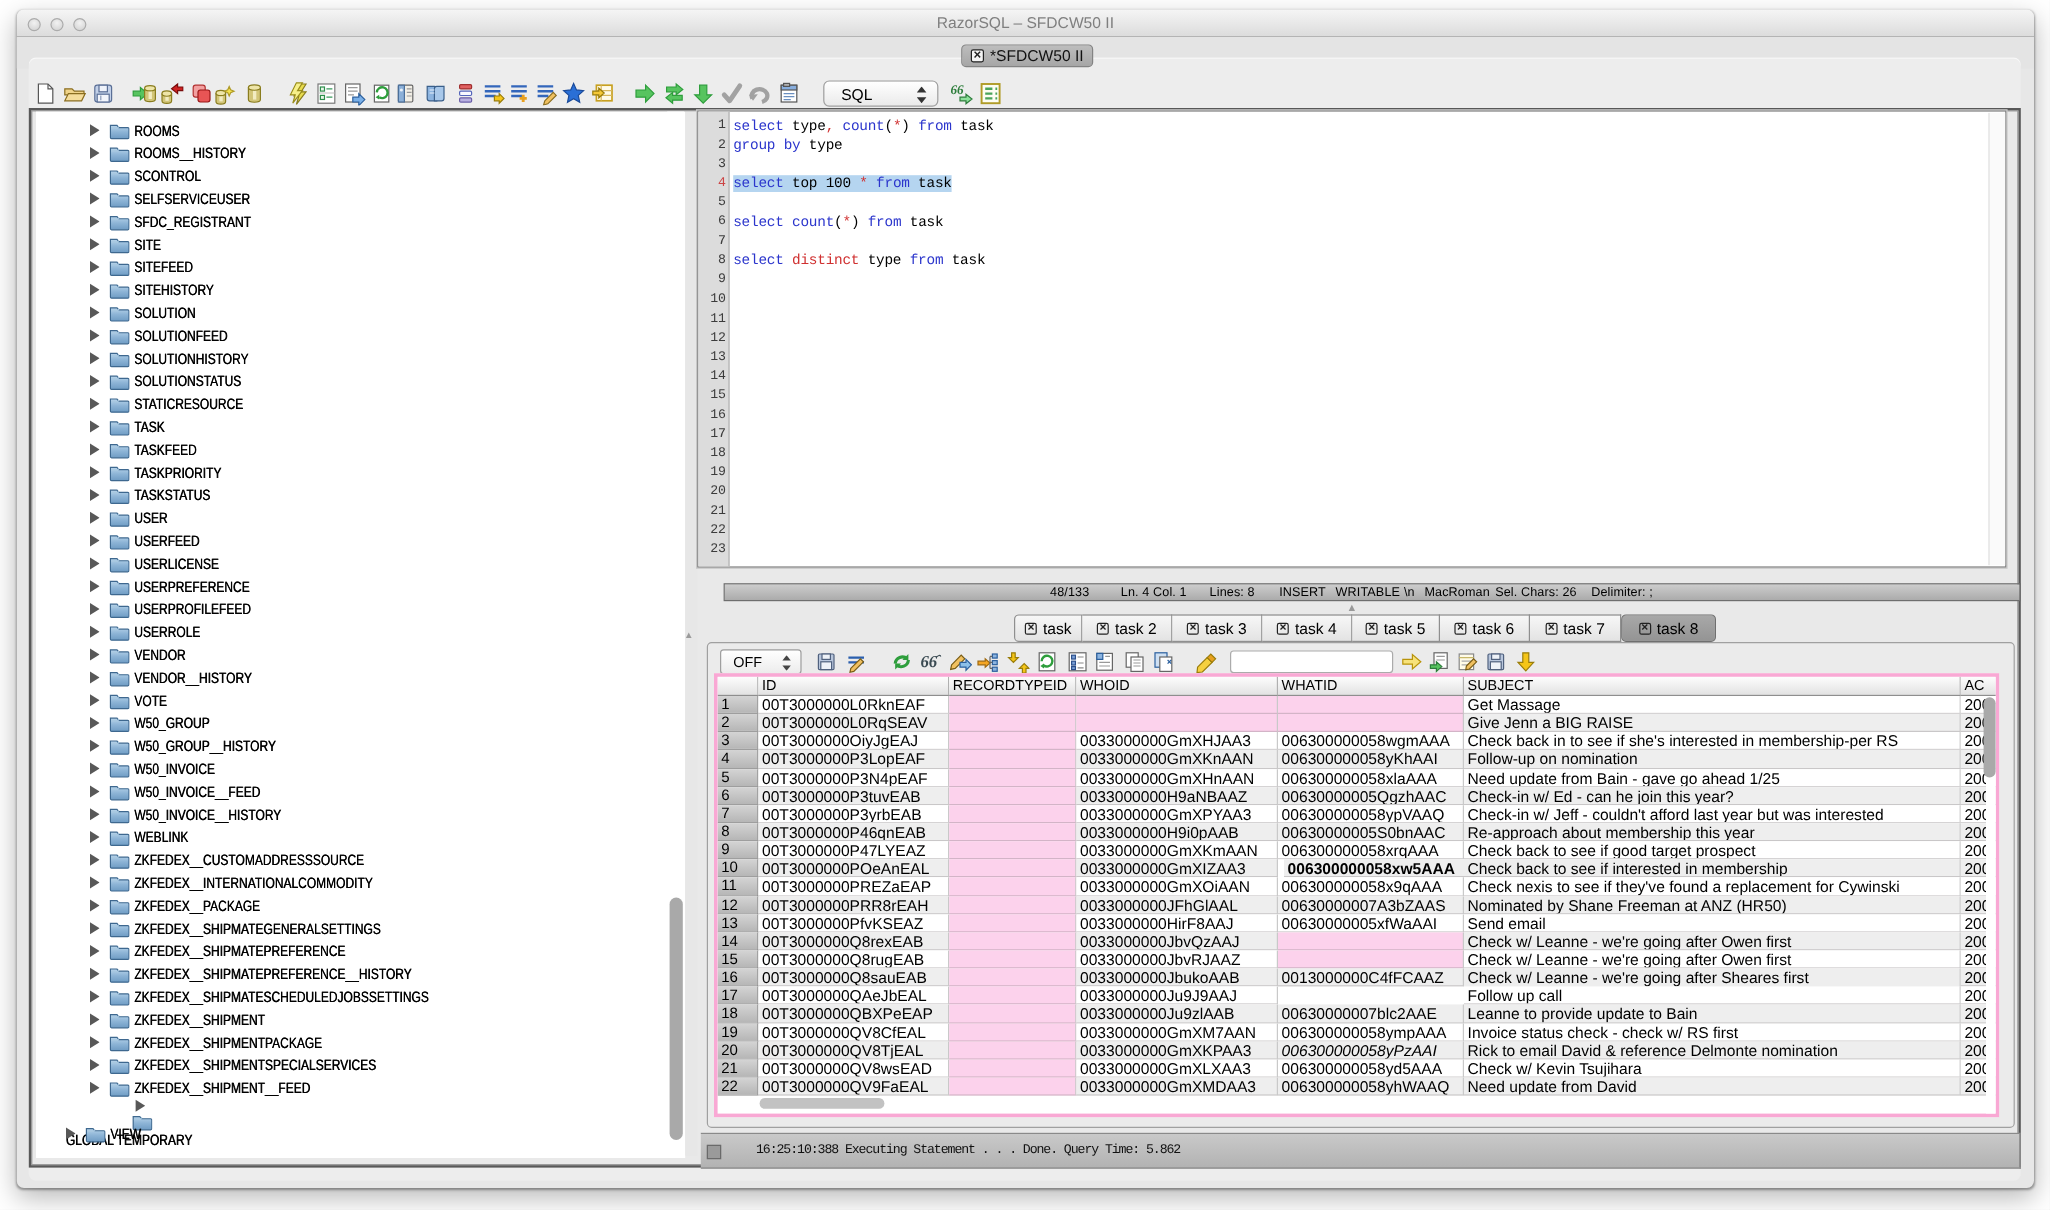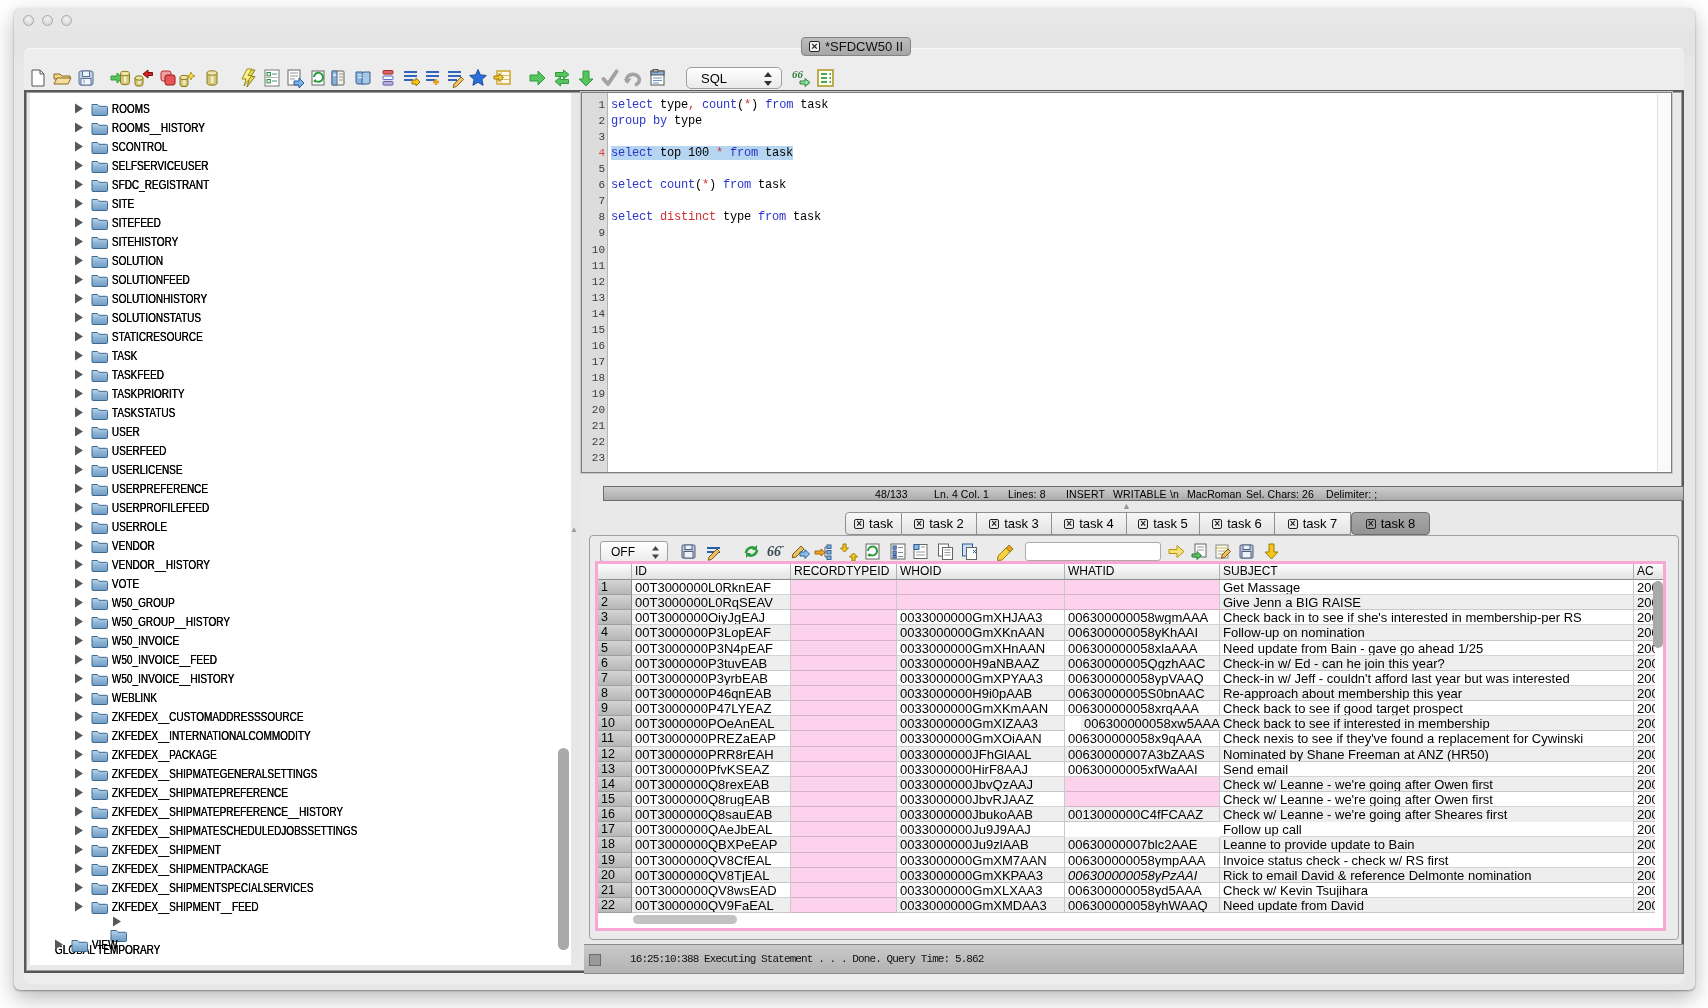--- a/index.html
+++ b/index.html
@@ -63,20 +63,23 @@
 <svg width="0" height="0">
     <defs>
 <linearGradient id="fg" x1="0" y1="0" x2="0" y2="1">
 <stop offset="0" stop-color="#b8d4ea"></stop>
         <stop offset=".5" stop-color="#8db4d6"></stop>
         <stop offset="1" stop-color="#6f9cc4"></stop>
 </linearGradient>
     </defs>
   </svg>
 <div id="win">
+<div id="titlebar">
+      <div id="title">RazorSQL – SFDCW50 II</div>
+    </div>
 <div class="tl" style="left:9px"></div>
     <div class="tl" style="left:28px"></div>
     <div class="tl" style="left:47px"></div>
 <div id="band"></div>
 <div id="inner"></div>
 <div id="doctab">
       <span class="xbox">×</span>
       <span>*SFDCW50 II</span>
     </div>
 </div>
@@ -1091,21 +1094,21 @@
 <div class="td  " style="left:34px;top:137.12px;width:159px;height:15.14px;">00T3000000P47LYEAZ</div>
 <div class="td  " style="left:193px;top:137.12px;width:106px;height:15.14px;background:#fcd2ec;"></div>
 <div class="td  " style="left:299px;top:137.12px;width:168px;height:15.14px;">0033000000GmXKmAAN</div>
 <div class="td  " style="left:467px;top:137.12px;width:155px;height:15.14px;">006300000058xrqAAA</div>
 <div class="td  " style="left:622px;top:137.12px;width:414px;height:15.14px;">Check back to see if good target prospect</div>
 <div class="td  " style="left:1036px;top:137.12px;width:32px;height:15.14px;">200</div>
 <div class="tdn" style="left:0;top:152.26px;width:34px;height:15.14px">10</div>
 <div class="td zeb " style="left:34px;top:152.26px;width:159px;height:15.14px;">00T3000000POeAnEAL</div>
 <div class="td zeb " style="left:193px;top:152.26px;width:106px;height:15.14px;background:#fcd2ec;"></div>
 <div class="td zeb " style="left:299px;top:152.26px;width:168px;height:15.14px;">0033000000GmXIZAA3</div>
-<div class="td zeb " style="left:483px;top:152.26px;width:155px;height:15.14px;">006300000058xw5AAA</div>
+<div class="td zeb " style="left:472px;top:152.26px;width:155px;height:15.14px;font-weight:bold;">006300000058xw5AAA</div>
 <div class="td zeb " style="left:622px;top:152.26px;width:414px;height:15.14px;">Check back to see if interested in membership</div>
 <div class="td zeb " style="left:1036px;top:152.26px;width:32px;height:15.14px;">200</div>
 <div class="tdn" style="left:0;top:167.40px;width:34px;height:15.14px">11</div>
 <div class="td  " style="left:34px;top:167.40px;width:159px;height:15.14px;">00T3000000PREZaEAP</div>
 <div class="td  " style="left:193px;top:167.40px;width:106px;height:15.14px;background:#fcd2ec;"></div>
 <div class="td  " style="left:299px;top:167.40px;width:168px;height:15.14px;">0033000000GmXOiAAN</div>
 <div class="td  " style="left:467px;top:167.40px;width:155px;height:15.14px;">006300000058x9qAAA</div>
 <div class="td  " style="left:622px;top:167.40px;width:414px;height:15.14px;">Check nexis to see if they've found a replacement for Cywinski</div>
 <div class="td  " style="left:1036px;top:167.40px;width:32px;height:15.14px;">200</div>
 <div class="tdn" style="left:0;top:182.54px;width:34px;height:15.14px">12</div>

